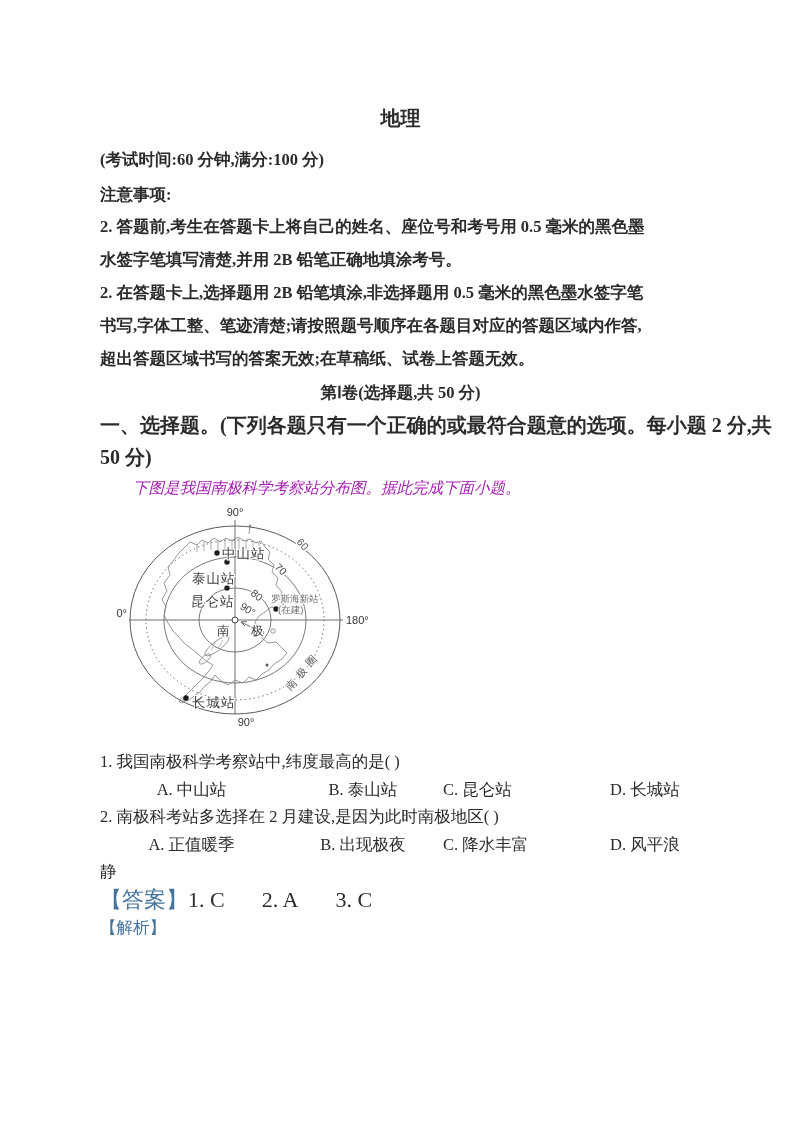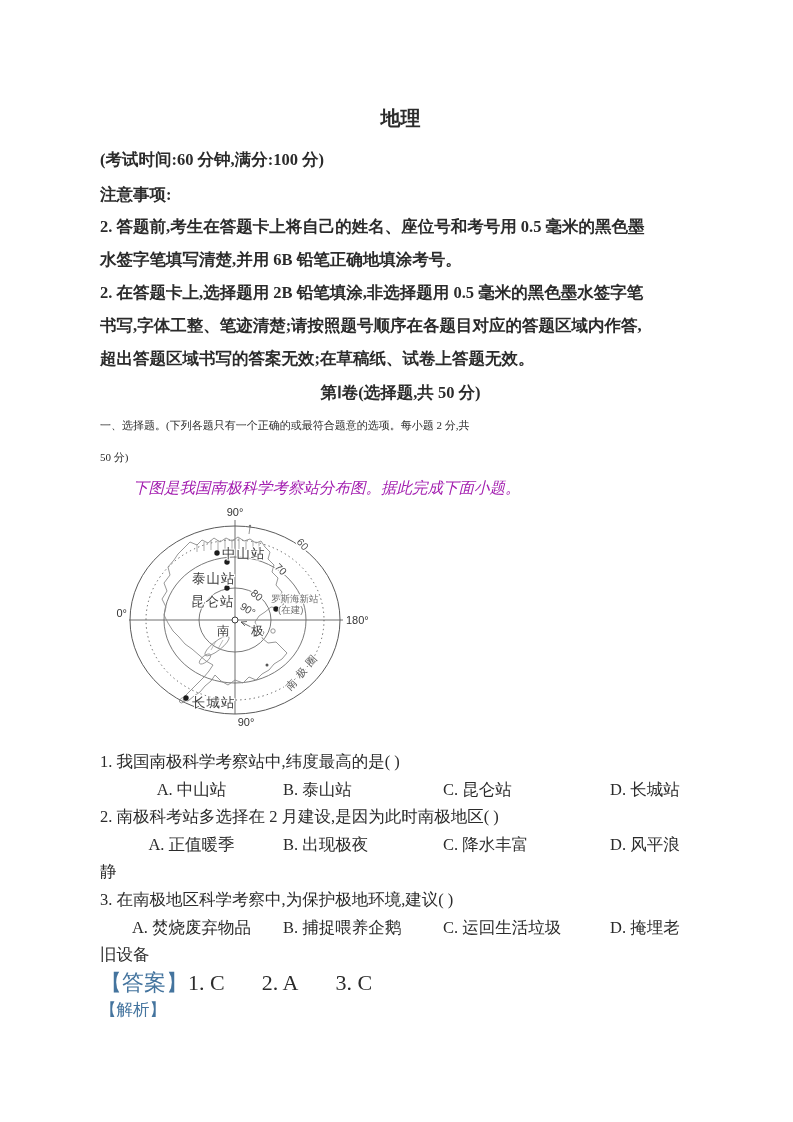--- a/index.html
+++ b/index.html
@@ -8,55 +8,55 @@
   .page { padding:86px 92px 0 100px; }
 
   .doc-title   { text-align:center; font-size:21px; font-weight:700; letter-spacing:1px; line-height:26px; }
   .doc-subject { text-align:center; font-size:20px; font-weight:700; margin-top:19px; line-height:26px; }
   .exam-info   { text-align:left; font-size:16.5px; font-weight:700; margin-top:17px; line-height:24px; }
 
   .notice-header { font-size:16.5px; font-weight:700; margin-top:8px; line-height:30px; white-space:nowrap; }
   .notice-line   { font-size:16.5px; font-weight:700; line-height:33px; white-space:nowrap; }
 
   .part-header { text-align:center; font-size:16.5px; font-weight:700; line-height:32px; margin-top:2px; }
-  .instr-line  { font-size:11px; font-weight:400; line-height:32px; white-space:nowrap; }
+  .instr-line  { font-size:20px; font-weight:700; line-height:32px; white-space:nowrap; }
 
   .passage { font-size:15.5px; font-style:italic; color:#a21caf; padding-left:33px; line-height:23px; margin-top:3px; white-space:nowrap; }
 
   .map-wrap { margin:5px 0 4px 7px; }
   .map-svg text { font-family:"Liberation Sans", sans-serif; }
   .axis-label { font-size:11px; fill:#333; }
   .lat-label  { font-size:10.5px; fill:#4a4a4a; stroke:#fff; stroke-width:3px; paint-order:stroke; }
   .circle-label { font-size:10.5px; fill:#5a5a5a; stroke:#fff; stroke-width:2.5px; paint-order:stroke; }
   .station-label { font-size:13.5px; fill:#3c3c3c; stroke:#fff; stroke-width:2px; paint-order:stroke; letter-spacing:1px; }
   .station-label-sm { font-size:9.5px; fill:#6d6d6d; stroke:#fff; stroke-width:1.5px; paint-order:stroke; }
   .pole-label { font-size:12.5px; fill:#3c3c3c; letter-spacing:9px; stroke:#fff; stroke-width:2px; paint-order:stroke; }
 
   .q-zone   { margin-top:8px; }
   .q-line   { font-size:16.5px; line-height:27.6px; white-space:nowrap; }
   .opt-row  { font-size:16.5px; line-height:27.6px; white-space:nowrap; }
   .opt      { display:inline-block; }
-  .opt.a { width:183px;text-align:center; } .opt.b { width:160px; } .opt.c { width:167px; }
+  .opt.a { width:183px;text-align:center; } .opt.b { width:160px;text-align:center; } .opt.c { width:167px; }
 
   .answer-row  { font-size:22px; line-height:27.6px; }
   .blue        { color:#44749e; }
   .ans-item    { display:inline-block; margin-right:37px; }
   .analysis-row{ font-size:16.5px; line-height:27.6px; }
 </style>
 </head>
 <body>
 
 <div class="page">
 
   <div class="doc-subject">地理</div>
   <div class="exam-info">(考试时间:60 分钟,满分:100 分)</div>
 
   <div class="notice-header">注意事项:</div>
   <div class="notice-line">2. 答题前,考生在答题卡上将自己的姓名、座位号和考号用 0.5 毫米的黑色墨</div>
-  <div class="notice-line">水签字笔填写清楚,并用 6B 铅笔正确地填涂考号。</div>
+  <div class="notice-line">水签字笔填写清楚,并用 2B 铅笔正确地填涂考号。</div>
   <div class="notice-line">2. 在答题卡上,选择题用 2B 铅笔填涂,非选择题用 0.5 毫米的黑色墨水签字笔</div>
   <div class="notice-line">书写,字体工整、笔迹清楚;请按照题号顺序在各题目对应的答题区域内作答,</div>
   <div class="notice-line">超出答题区域书写的答案无效;在草稿纸、试卷上答题无效。</div>
 
   <div class="part-header">第Ⅰ卷(选择题,共 50 分)</div>
   <div class="instr-line">一、选择题。(下列各题只有一个正确的或最符合题意的选项。每小题 2 分,共</div>
   <div class="instr-line">50 分)</div>
 
   <div class="passage">下图是我国南极科学考察站分布图。据此完成下面小题。</div>
 
@@ -153,27 +153,20 @@
     </div>
 
     <div>
       <div class="q-line">2. 南极科考站多选择在 2 月建设,是因为此时南极地区(  )</div>
       <div class="opt-row">
         <span class="opt a">A. 正值暖季</span><span class="opt b">B. 出现极夜</span><span class="opt c">C. 降水丰富</span><span class="opt d">D. 风平浪</span>
       </div>
       <div class="opt-row">静</div>
     </div>
 
-    <div>
-      <div class="q-line">3. 在南极地区科学考察中,为保护极地环境,建议(  )</div>
-      <div class="opt-row">
-        <span class="opt a">A. 焚烧废弃物品</span><span class="opt b">B. 捕捉喂养企鹅</span><span class="opt c">C. 运回生活垃圾</span><span class="opt d">D. 掩埋老</span>
-      </div>
-      <div class="opt-row">旧设备</div>
-    </div>
 
     <div class="answer-row">
       <span class="blue">【答案】</span><span class="ans-item">1. C</span><span class="ans-item">2. A</span><span class="ans-item">3. C</span>
     </div>
 
     <div class="analysis-row">
       <span class="blue">【解析】</span>
     </div>
 
   </div>

